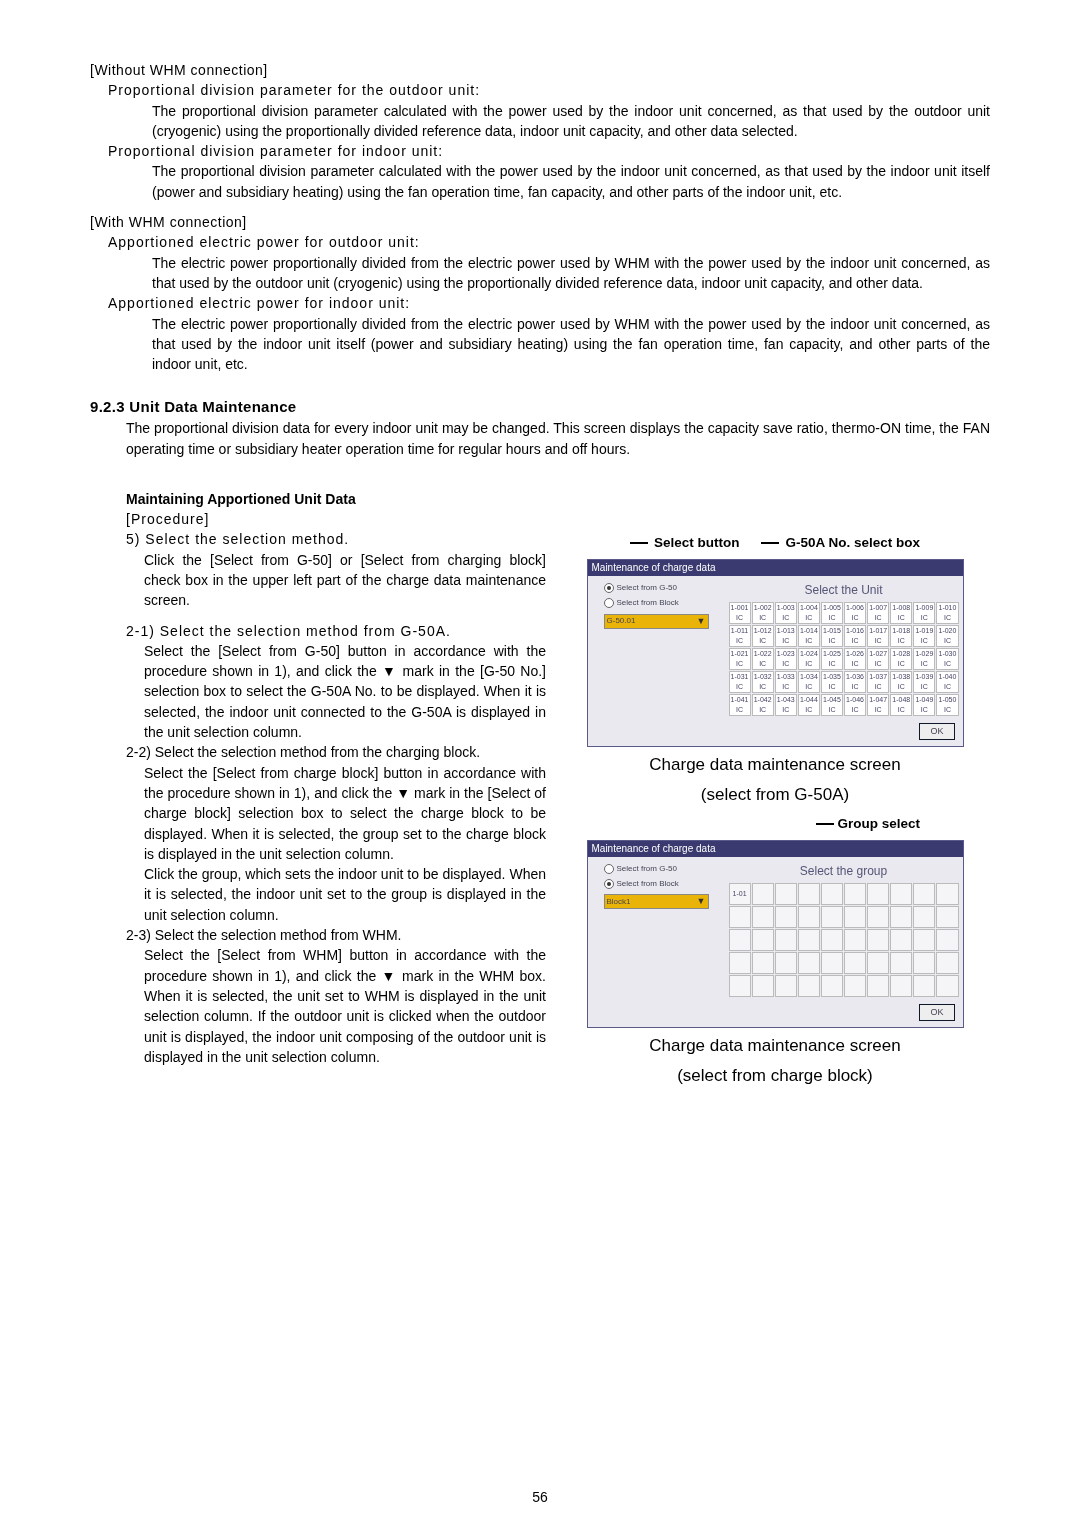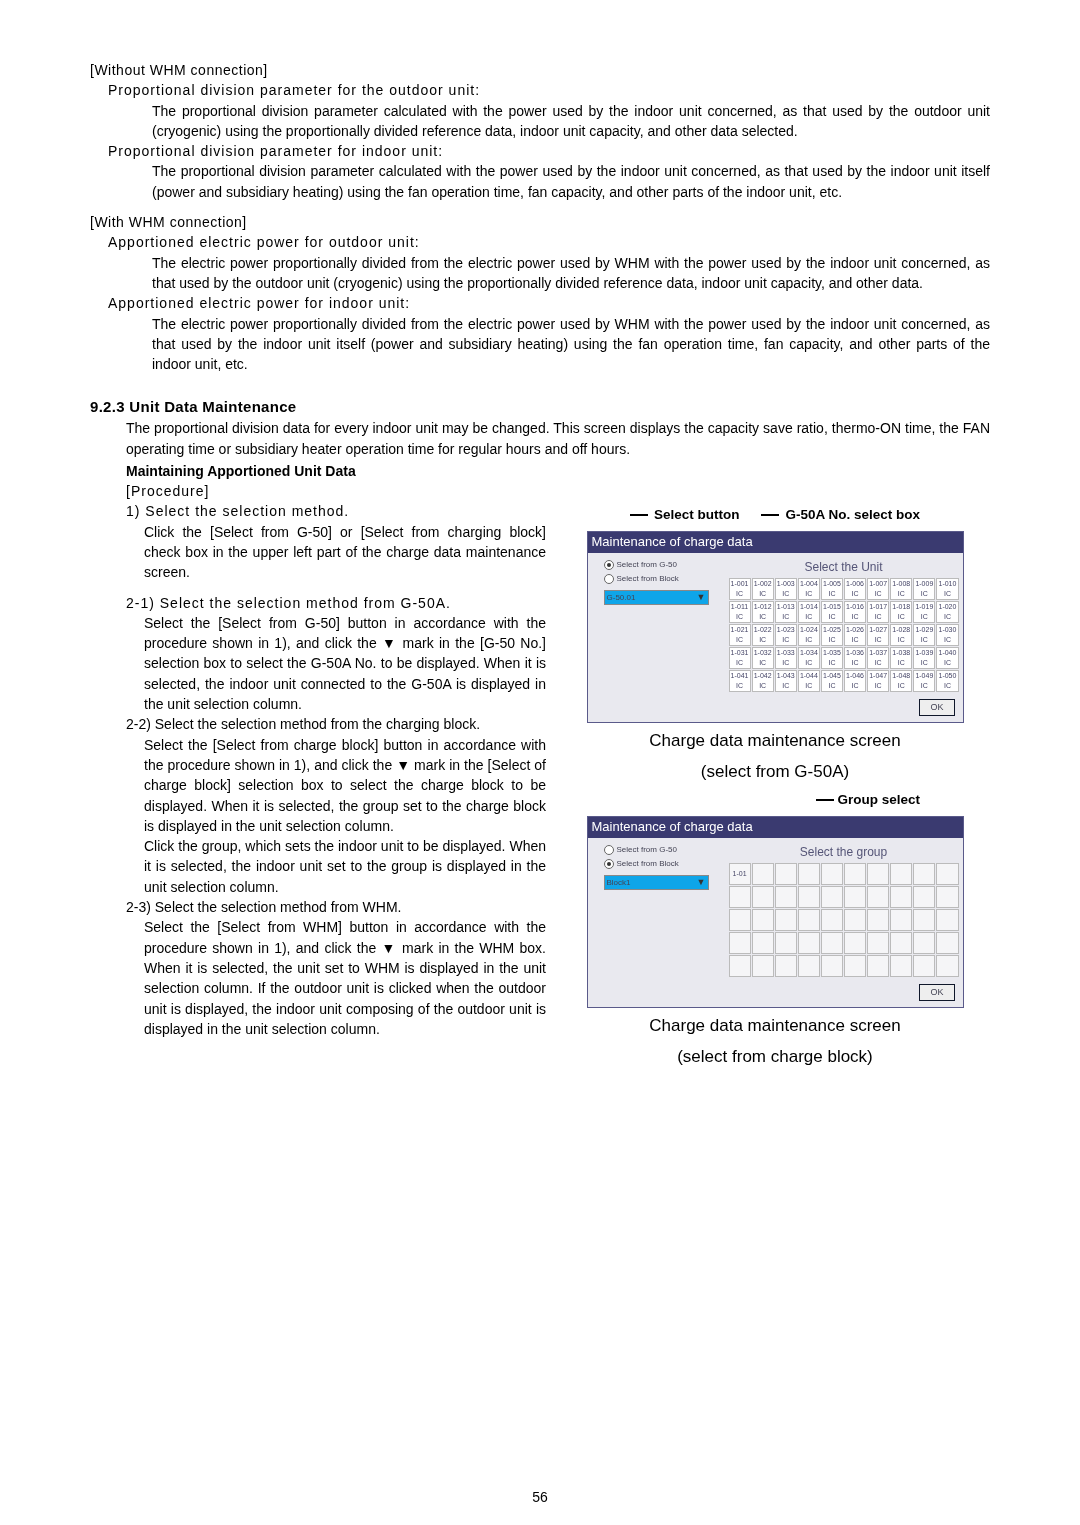--- a/index.html
+++ b/index.html
@@ -16,21 +16,21 @@
     margin: 0 auto;
     padding: 60px 90px 30px 90px;
     box-sizing: border-box;
     position: relative;
   }
   .sec-head1 { letter-spacing: .5px; }
   .sec-head2 { padding-left: 18px; letter-spacing: 1px; }
   .sec-body1 { padding-left: 62px; text-align: justify; }
   .h923 { font-weight: bold; font-size: 15px; margin-top: 22px; letter-spacing: .3px; }
   .intro { padding-left: 36px; text-align: justify; }
-  .sub-bold { font-weight: bold; padding-left: 36px; margin-top: 2px; }
+  .sub-bold { font-weight: bold; padding-left: 36px; margin-top: 30px; }
   .proc-label { padding-left: 36px; letter-spacing: 1px; }
   .two-col { display: flex; gap: 14px; }
   .left-col { flex: 0 0 420px; padding-left: 36px; }
   .right-col { flex: 1 1 auto; padding-top: 4px; }
   .step-head { letter-spacing: 1px; }
   .just { text-align: justify; }
   .fig-cap { text-align: center; font-size: 17px; margin-top: 6px; }
   .callout-row { display: flex; gap: 22px; justify-content: center; font-weight: bold; font-size: 13.5px; }
   .callout-row span { display:inline-flex; align-items:center; gap:4px; }
   
@@ -40,34 +40,34 @@
     width: 375px;
     margin: 6px auto 0 auto;
     position: relative;
     font-size: 8px;
     color: #445;
     overflow: hidden;
   }
   .shot-title {
     background: #3a3a70;
     color: #fff;
-    font-size: 13px;
+    font-size: 10px;
     padding: 1px 4px;
   }
   .shot-inner { display:flex; }
   .side-panel {
     width: 105px;
     padding: 6px 16px;
     display:flex; flex-direction:column; gap:3px;
   }
   .radio-line { display:flex; align-items:center; gap:3px; }
   .radio { width:8px; height:8px; border:1px solid #666; border-radius:50%; background:#fff; display:inline-block; }
   .radio.sel::after { content:""; display:block; width:4px; height:4px; background:#333; border-radius:50%; margin:2px; }
   .combo {
-    border:1px solid #888; background:#0ea5e9; height:13px; display:flex;
+    border:1px solid #888; background:#eab308; height:13px; display:flex;
     align-items:center; justify-content:space-between; padding:0 2px; margin-top:2px;
   }
   .combo .tri { font-size:9px; color:#333; }
   .main-grid {
     flex:1; padding:6px 4px 4px 4px;
   }
   .grid-title { text-align:center; color:#557; font-size:12px; margin-bottom:2px; }
   .cells { display:grid; grid-template-columns: repeat(10, 1fr); gap:1px; }
   .cell {
     background:#fff; border:1px solid #bbb;
@@ -110,21 +110,21 @@
 
   <div class="h923">9.2.3 Unit Data Maintenance</div>
   <div class="intro">The proportional division data for every indoor unit may be changed. This screen displays the capacity save ratio, thermo-ON time, the FAN operating time or subsidiary  heater operation time for regular hours and off hours.</div>
 
   <div class="sub-bold">Maintaining Apportioned Unit  Data</div>
   <div class="proc-label">[Procedure]</div>
 
   <div class="two-col">
 
     <div class="left-col">
-      <div class="step-head">1) Select the selection method.</div>
+      <div class="step-head">5) Select the selection method.</div>
       <div class="just" style="padding-left:18px;">Click the [Select from G-50] or [Select from charging block] check box in the upper left part of the charge data maintenance screen.</div>
       <div class="sp"></div>
       <div class="step-head">2-1) Select the selection method from G-50A.</div>
       <div class="just" style="padding-left:18px;">Select the [Select from G-50] button in accordance with the procedure shown in 1), and click the ▼ mark in the [G-50 No.] selection box to select the G-50A No. to be displayed. When it is selected, the indoor unit connected to the G-50A is displayed in the unit selection column.</div>
       <div>2-2) Select the selection method from the charging block.</div>
       <div class="just" style="padding-left:18px;">Select the [Select from charge block] button in accordance with the procedure shown in 1), and click the ▼ mark in the [Select of charge block] selection box to select the charge block to be displayed. When it is selected, the group set to the charge block is displayed in the unit selection column.</div>
       <div class="just" style="padding-left:18px;">Click the group, which sets the indoor unit to be displayed. When it is selected, the indoor unit set to the group is displayed in the unit selection column.</div>
       <div>2-3) Select the selection method  from  WHM.</div>
       <div class="just" style="padding-left:18px;">Select the [Select from WHM] button in accordance with the procedure shown in 1), and click the ▼ mark in the WHM box. When it is selected, the unit set to WHM is displayed in the unit selection column. If the outdoor unit is clicked when the outdoor unit is displayed, the indoor unit composing of the outdoor unit is displayed in the unit selection column.</div>
     </div>

